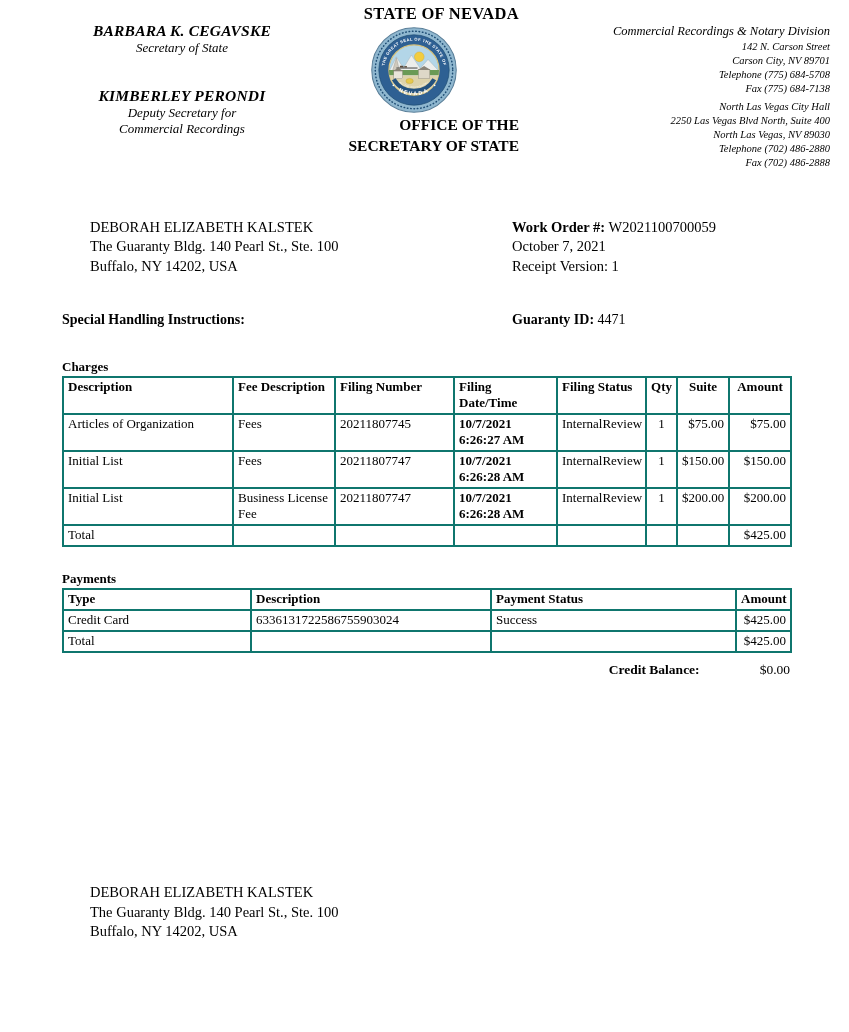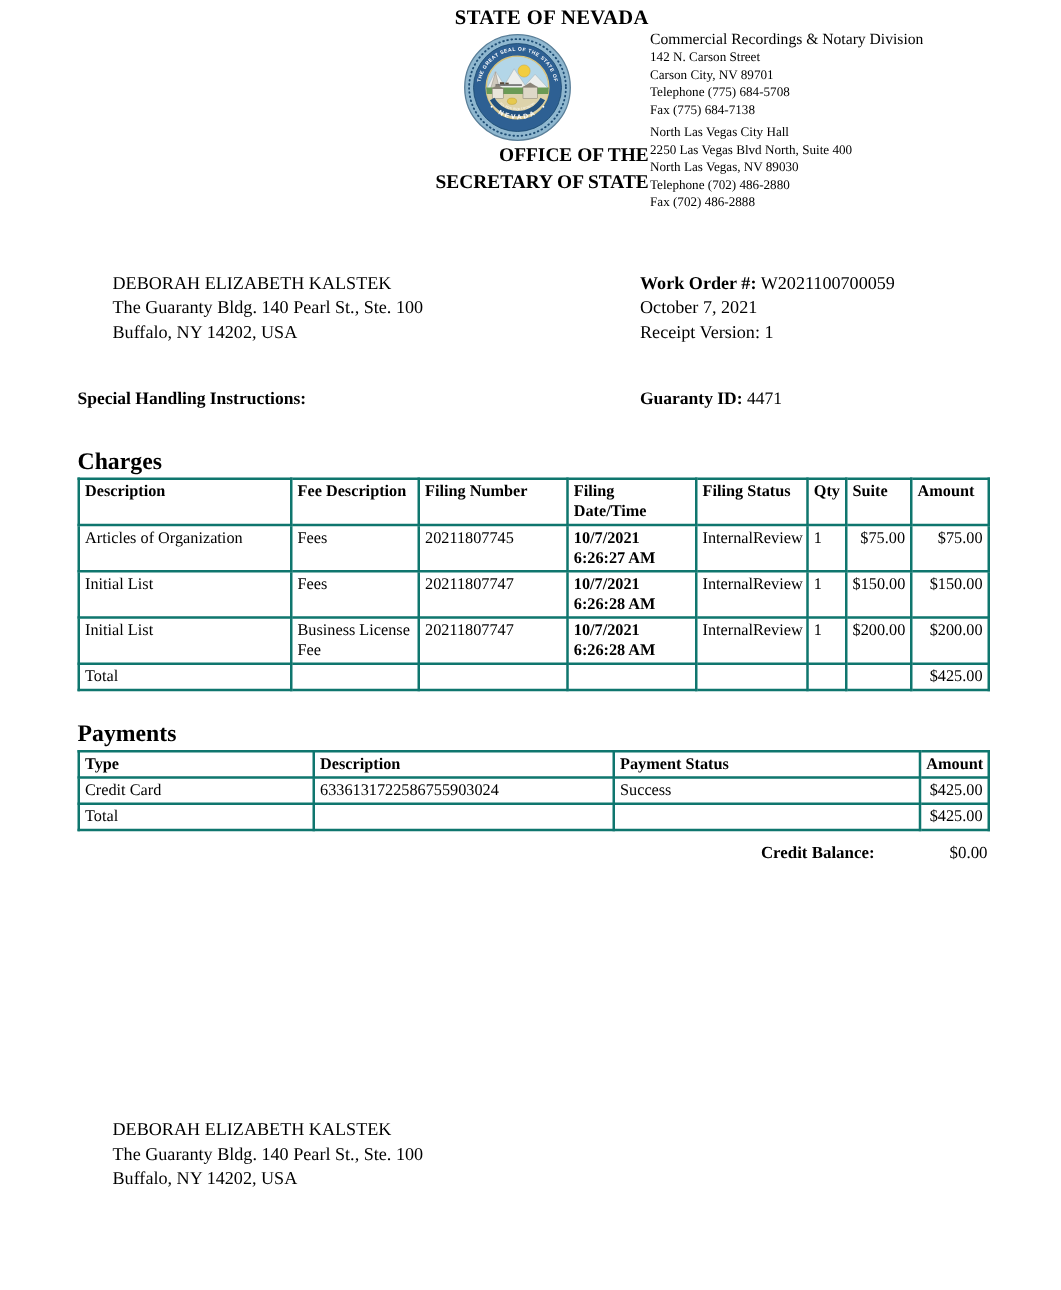--- a/index.html
+++ b/index.html
@@ -11,42 +11,42 @@
   
   .hdr { position:relative; height:175px; }
   .hdr-left { position:absolute; left:52px; top:22px; width:260px; text-align:center; }
   .official-name { font-weight:bold; font-style:italic; font-size:15.5px; letter-spacing:.2px; }
   .official-title { font-style:italic; font-size:13px; line-height:1.22; }
   .official + .official { margin-top:31px; }
   .hdr-center { position:absolute; left:309px; top:4px; width:210px; text-align:right; }
   .state-title { font-weight:bold; font-size:16.5px; letter-spacing:.3px; }
   .seal-wrap { margin:2px auto 0; width:88px; height:88px; }
   .office-title { font-weight:bold; font-size:15.5px; line-height:1.3; margin-top:1px; }
-  .hdr-right { position:absolute; left:520px; top:24px; width:310px; text-align:left; }
+  .hdr-right { position:absolute; left:520px; top:24px; width:310px; text-align:right; font-style:italic; }
   .division-name { font-size:12.5px; }
   .division-addr { font-size:10.5px; line-height:1.33; margin-top:1px; }
   .division-addr + .division-addr { margin-top:4px; }
   
   .addr-row { display:flex; margin:43px 0 0 62px; width:728px; }
   .recipient-block { margin-left:28px; width:394px; font-size:14.5px; line-height:1.34; }
   .order-block { margin-left:28px; font-size:14.5px; line-height:1.34; }
   .b { font-weight:bold; }
   
   .handling-row { display:flex; margin:36px 0 0 62px; width:728px; font-size:14px; }
   .handling-label { font-weight:bold; width:450px; }
   
   .section { margin:0 0 0 62px; width:728px; }
   .charges-section { margin-top:31px; }
   .payments-section { margin-top:24px; }
-  .section-title { font-weight:bold; font-size:19px; margin-bottom:1px; }
+  .section-title { font-weight:bold; font-size:13px; margin-bottom:1px; }
   table { border-collapse:collapse; width:728px; border:2px solid #000; table-layout:fixed; }
   th, td { border:2px solid #0f766e; font-size:13px; padding:1px 4px 2px; vertical-align:top; text-align:left; }
   th { font-weight:bold; }
   td.pre, th.pre { white-space:pre-line;font-weight:bold; }
-  .ctr { text-align:left; }
+  .ctr { text-align:center; }
   .rgt { text-align:right; }
   .charges-table col.c-desc { width:170px; }
   .charges-table col.c-fee  { width:102px; }
   .charges-table col.c-num  { width:119px; }
   .charges-table col.c-date { width:103px; }
   .charges-table col.c-stat { width:89px; }
   .charges-table col.c-qty  { width:31px; }
   .charges-table col.c-price{ width:52px; }
   .charges-table col.c-amt  { width:62px; }
   .charges-table td { height:33px; }
@@ -61,20 +61,31 @@
   
   .footer-block { margin:205px 0 0 90px; font-size:14.5px; line-height:1.34; }
 </style>
 </head>
 <body>
 
 <div class="page">
 
   <div class="hdr">
 
+    <div class="hdr-left">
+      <div class="official">
+        <div class="official-name">BARBARA K. CEGAVSKE</div>
+        <div class="official-title">Secretary of State</div>
+      </div>
+      <div class="official">
+        <div class="official-name">KIMBERLEY PERONDI</div>
+        <div class="official-title">Deputy Secretary for</div>
+        <div class="official-title">Commercial Recordings</div>
+      </div>
+    </div>
 
     <div class="hdr-center">
       <div class="state-title">STATE OF NEVADA</div>
       <div class="seal-wrap">
         <svg viewBox="0 0 100 100" width="88" height="88" aria-hidden="true">
           <defs>
             <clipPath id="sceneClip">
                 <circle cx="50" cy="50" r="28.5"></circle>
               </clipPath>
             <path id="topArc" d="M 18,62 A 34,34 0 1 1 82,62" fill="none"></path>

